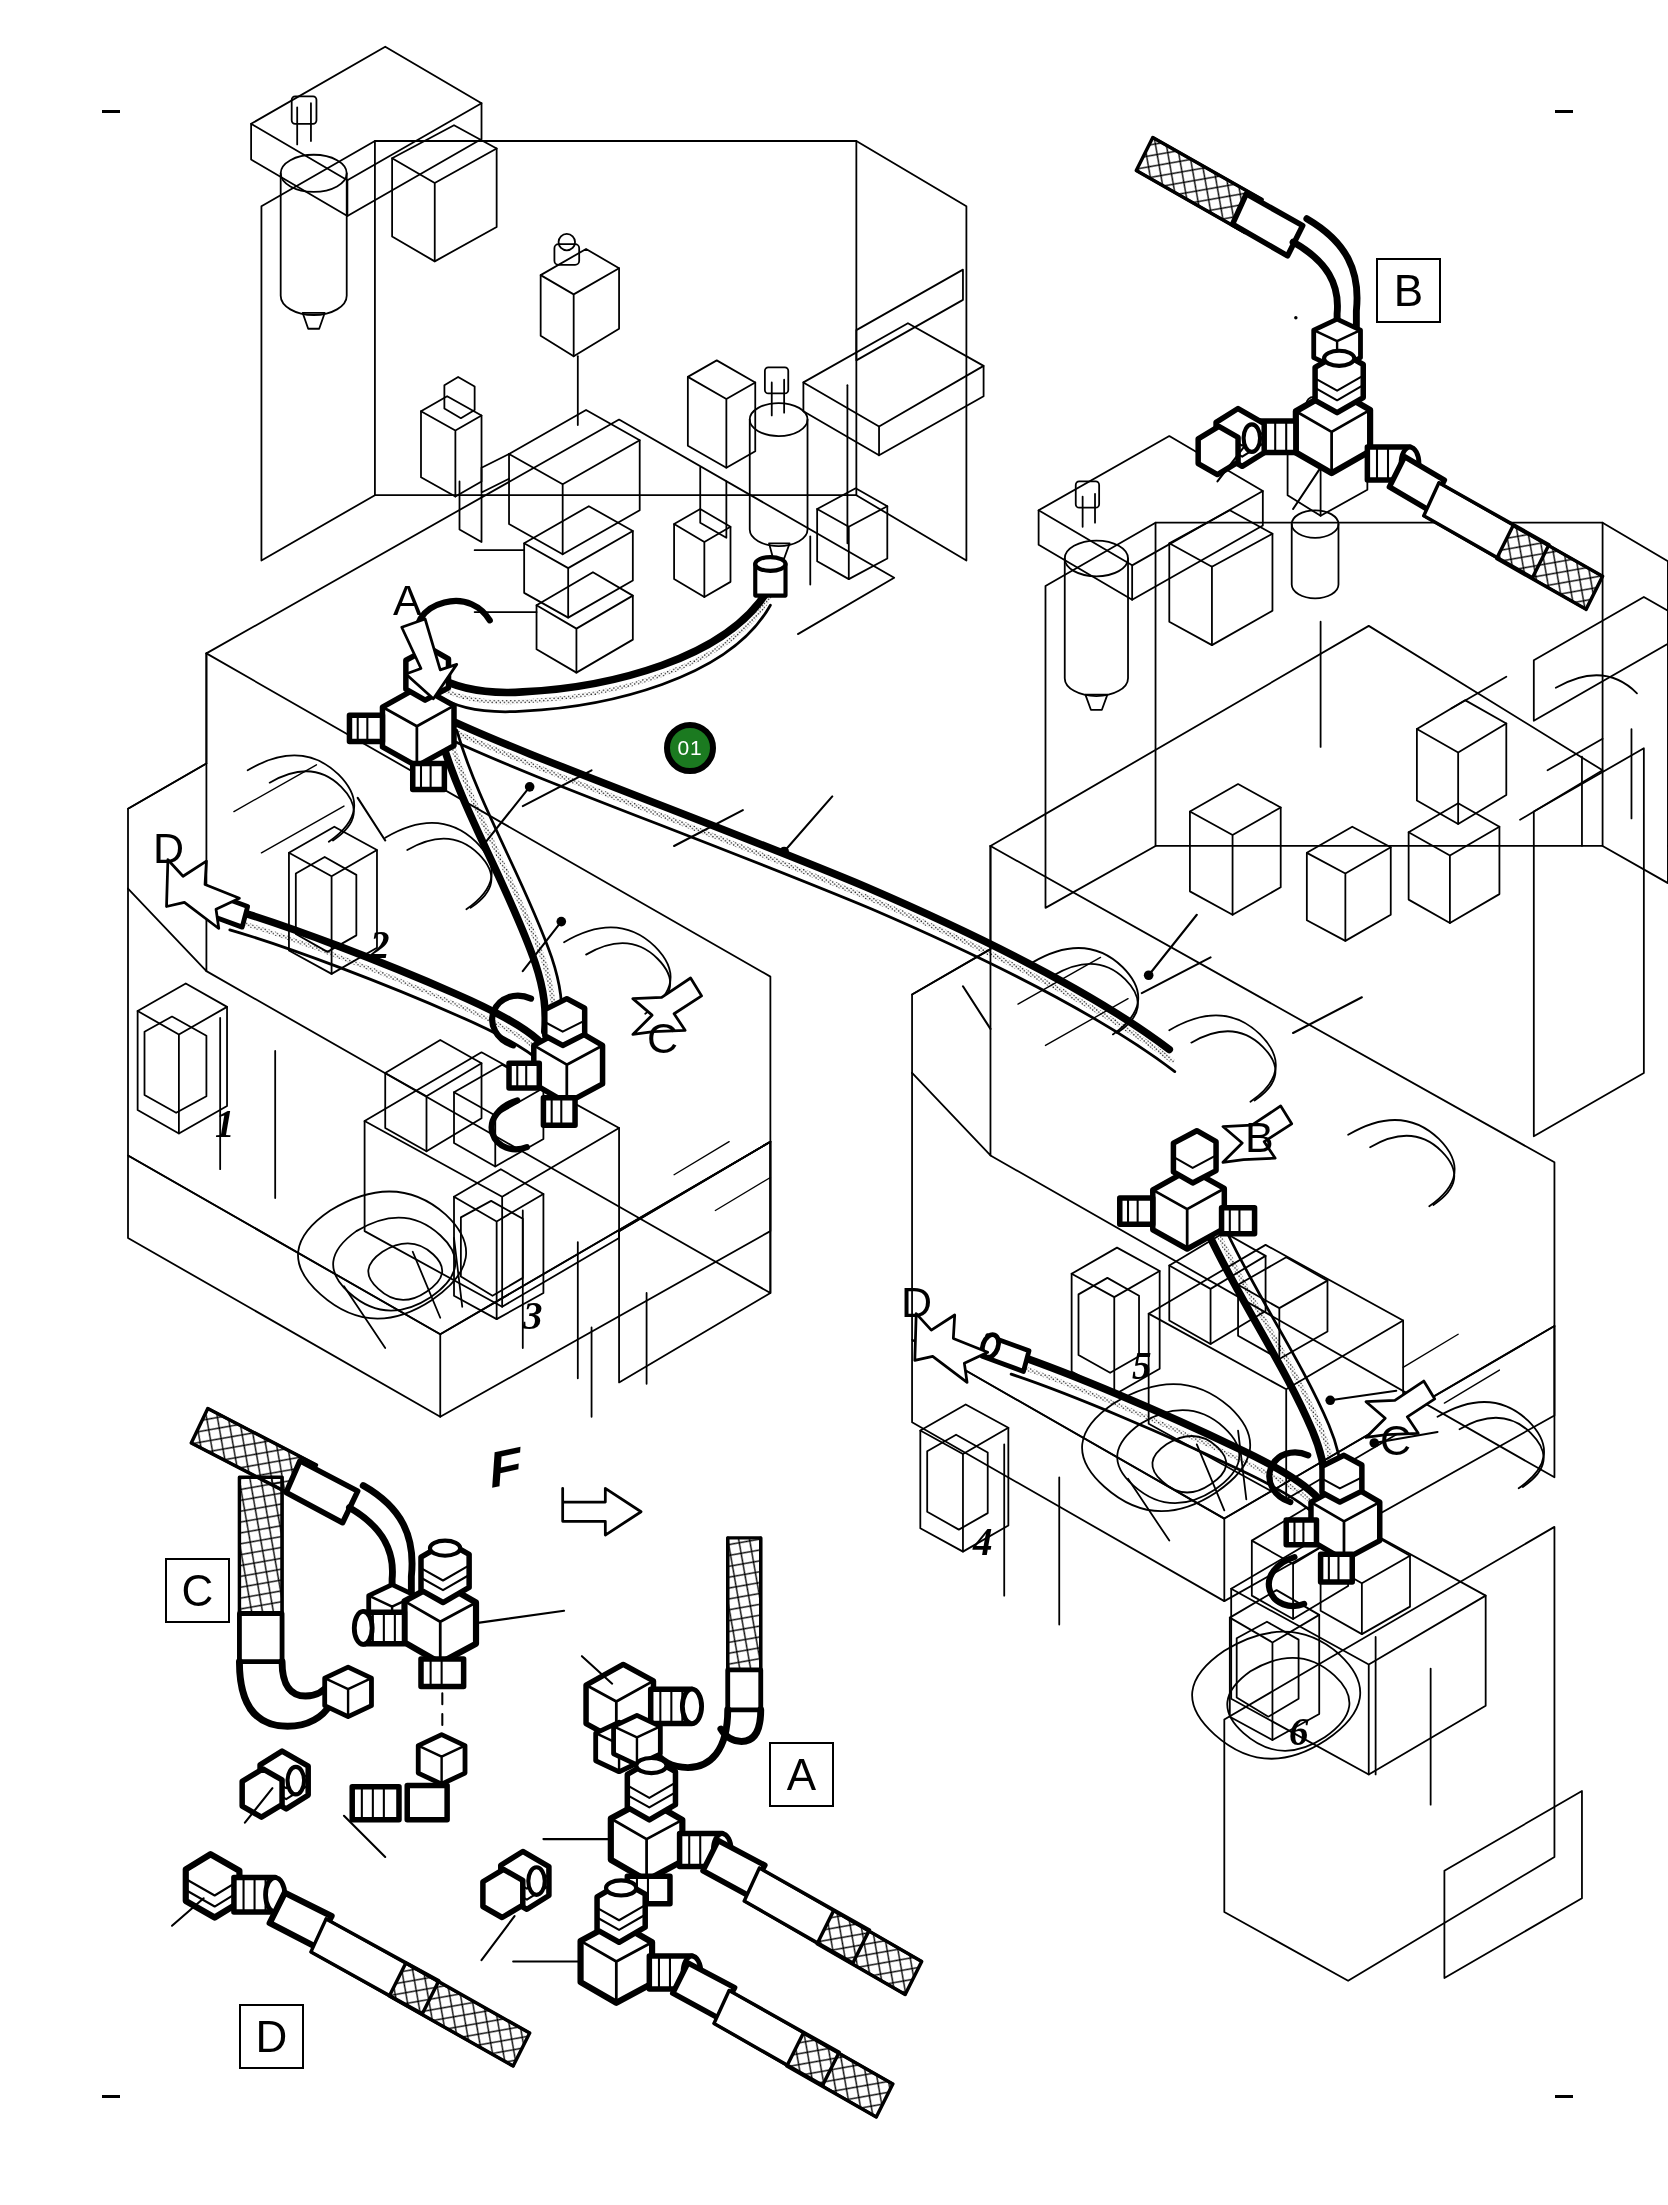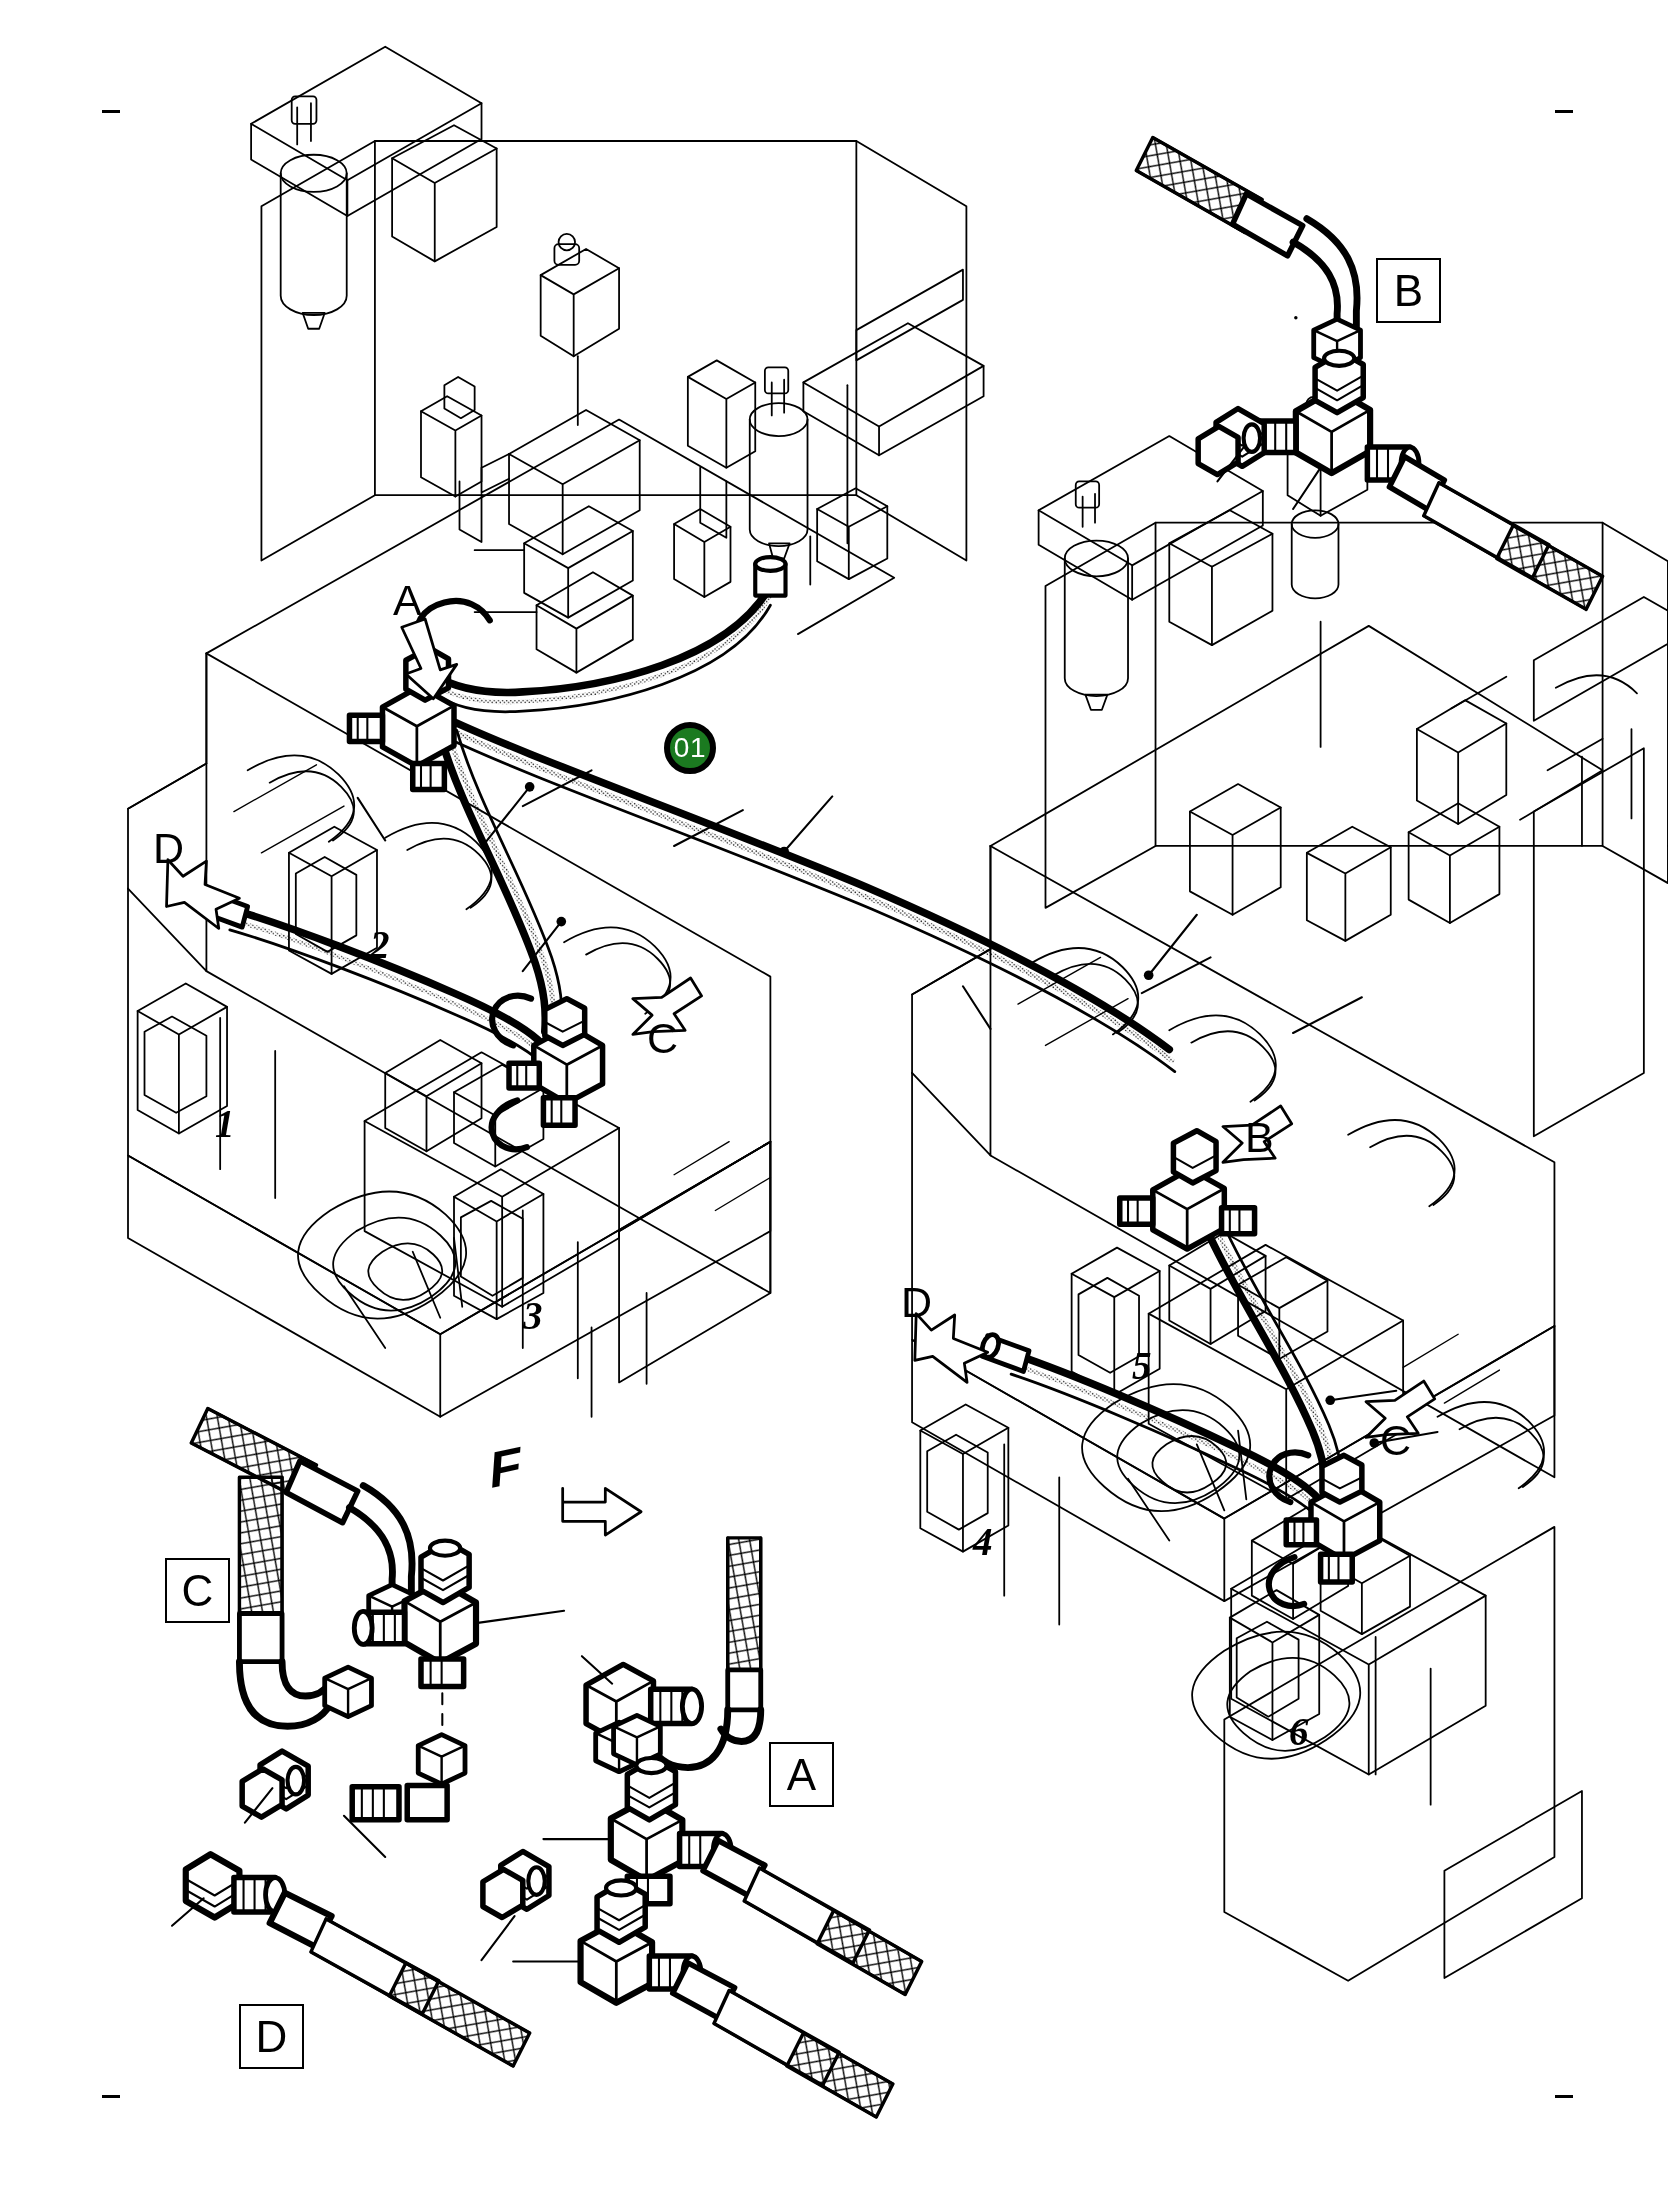--- a/index.html
+++ b/index.html
@@ -50,21 +50,21 @@
   }
   .badge{
     position:absolute;
     border-radius:50%;
     background:#1b7a20;
     border:6.2px solid #000;
     box-sizing:border-box;
     display:flex;align-items:center;justify-content:center;
     color:#ffffff;
     font-family:"Liberation Sans", sans-serif;
-    font-size:28px;
+    font-size:21px;
     letter-spacing:0.7px;
   }
   .tick{position:absolute;background:#000;}
 </style>
 </head>
 <body>
 
 <div id="sheet">
 
   <svg id="canvas" viewBox="0 0 2425 3206" xmlns="http://www.w3.org/2000/svg">

